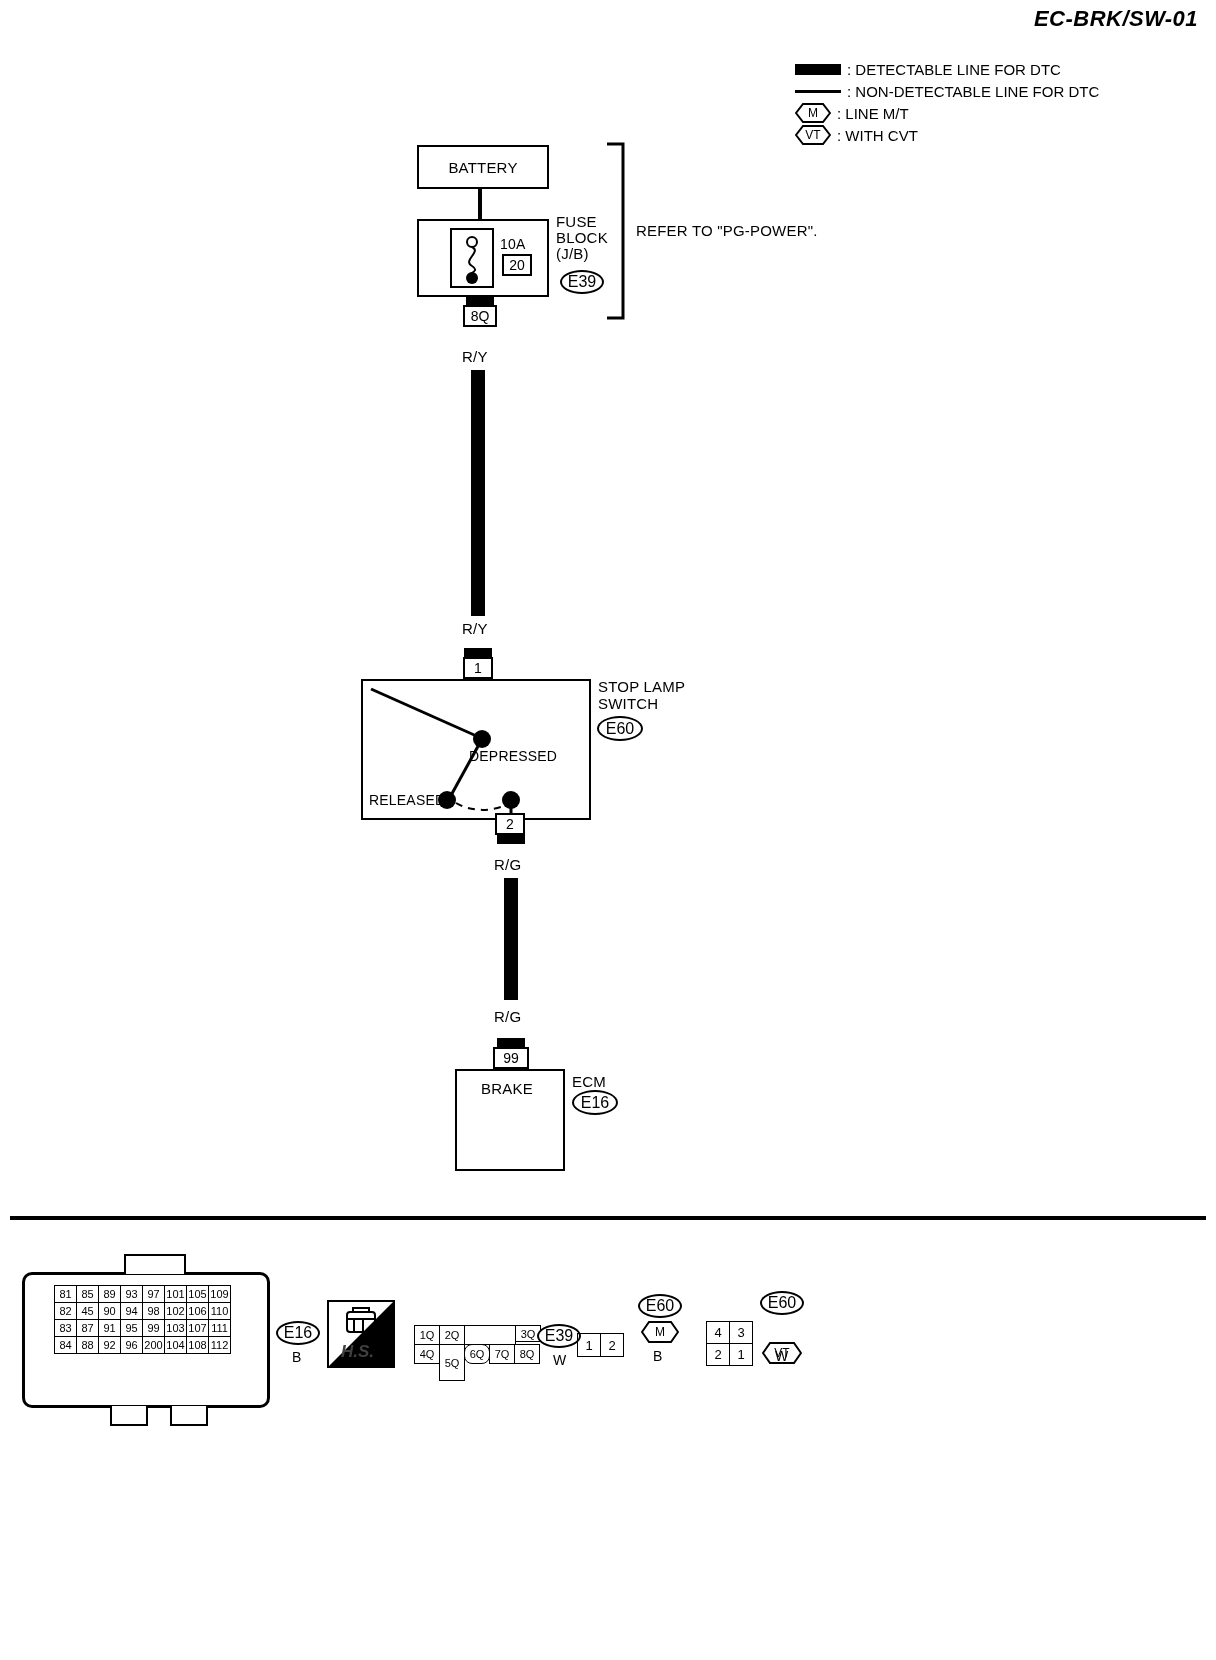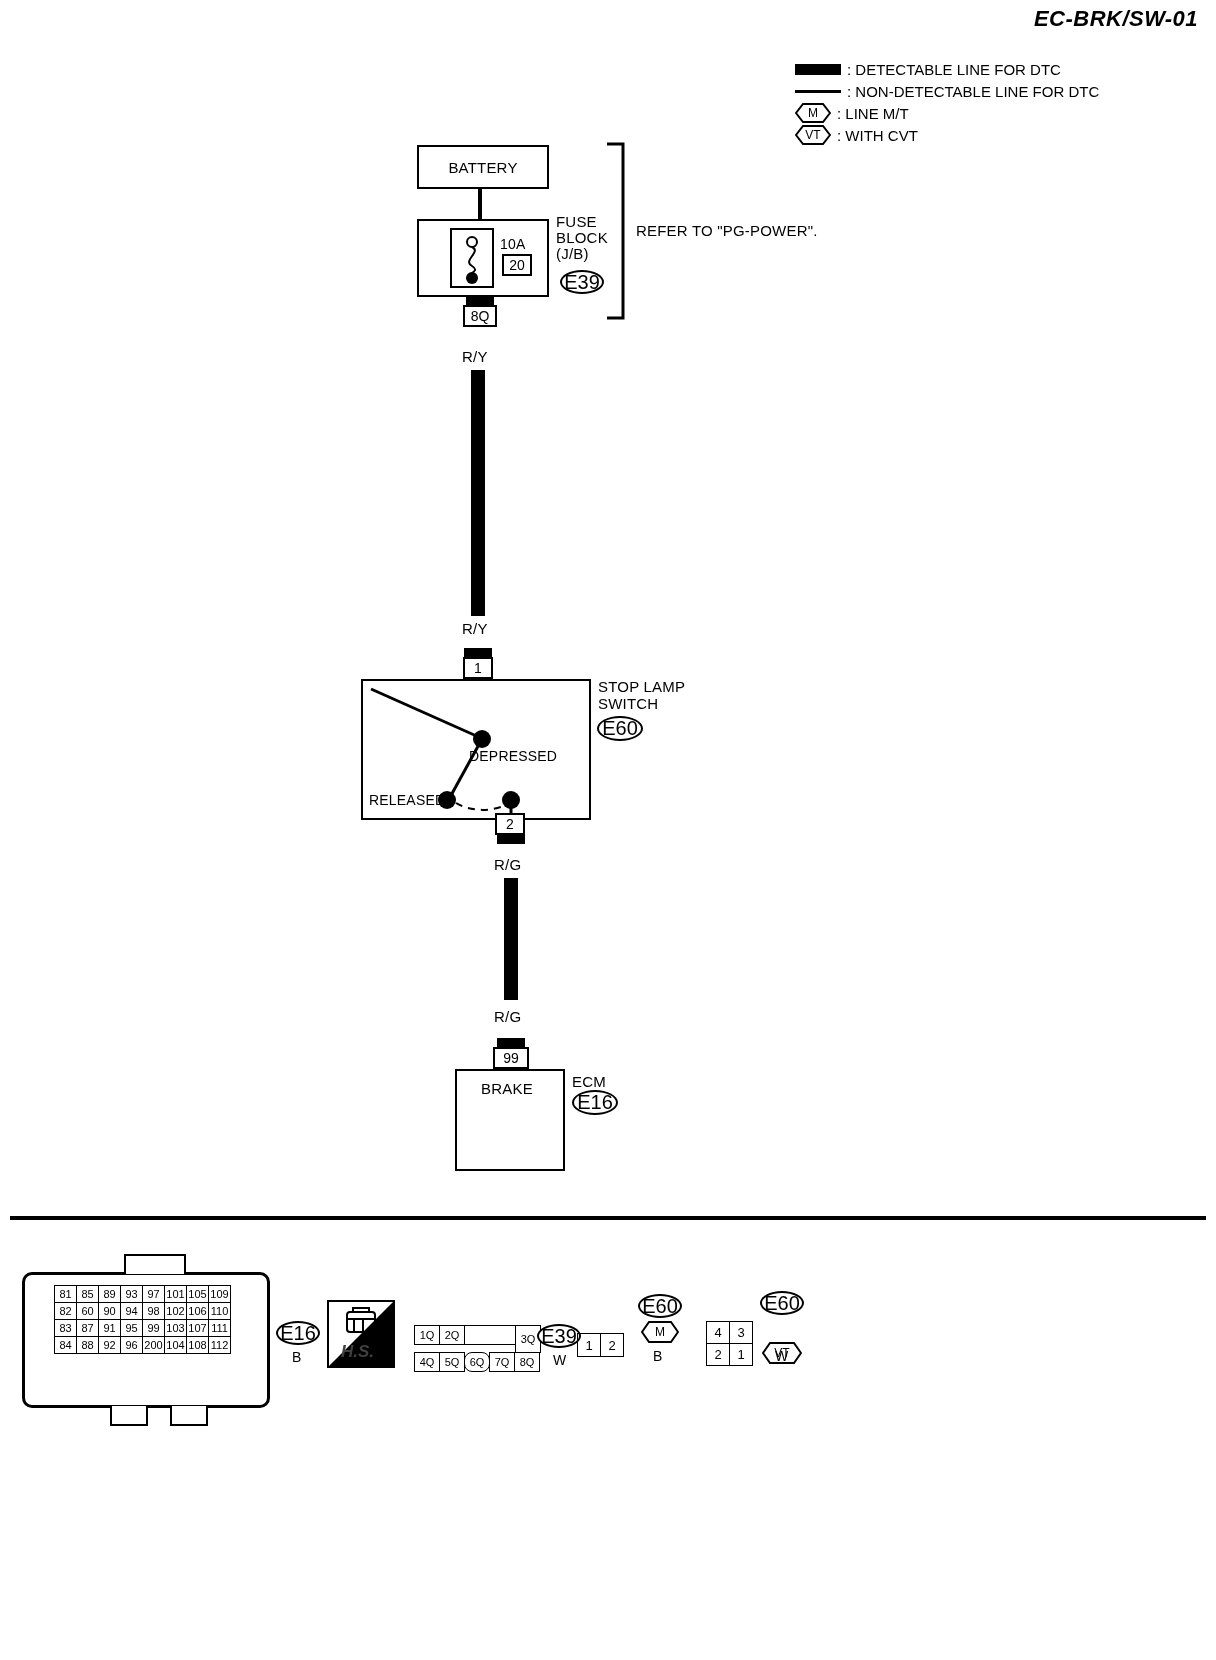--- a/index.html
+++ b/index.html
@@ -9,21 +9,21 @@
   #title{right:18px;top:6px;font-size:22px;font-style:italic;font-weight:bold;letter-spacing:0.5px;}
   .legend-row{display:flex;align-items:center;height:22px;}
   .legend-label{font-size:15px;margin-left:6px;white-space:nowrap;}
   .bar-thick{width:46px;height:11px;background:#000;}
   .bar-thin{width:46px;height:3px;background:#000;}
   .hex{position:relative;width:36px;height:20px;display:flex;align-items:center;justify-content:center;font-size:13px;}
   .hex svg{position:absolute;left:0;top:0;}
   .hex span{position:relative;z-index:2;font-size:12px;}
   .box{position:absolute;border:2px solid #000;background:#fff;box-sizing:border-box;}
   .ctr{display:flex;align-items:center;justify-content:center;}
-  .oval{position:absolute;border:2px solid #000;border-radius:50%;background:#fff;display:flex;align-items:center;justify-content:center;font-size:20px;box-sizing:border-box;}
+  .oval{position:absolute;border:2px solid #000;border-radius:50%;background:#fff;display:flex;align-items:center;justify-content:center;font-size:16px;box-sizing:border-box;}
   .wire{position:absolute;background:#000;}
   .pinbox{position:absolute;border:2px solid #000;background:#fff;display:flex;align-items:center;justify-content:center;font-size:14px;box-sizing:border-box;}
   .hr{position:absolute;left:10px;right:10px;height:4px;background:#000;}
   .gridcell{border:1px solid #000;width:23px;height:18px;display:flex;align-items:center;justify-content:center;font-size:11px;box-sizing:border-box;margin:-1px 0 0 -1px;}
   .gridrow{display:flex;}
   .conn-outline{position:absolute;border:3px solid #000;border-radius:10px;box-sizing:border-box;background:#fff;}
   .hs-box{position:absolute;border:2px solid #000;box-sizing:border-box;background:#fff;overflow:hidden;}
 </style>
 </head>
 <body>
@@ -163,21 +163,21 @@
     <div class="gridcell">85</div>
     <div class="gridcell">89</div>
     <div class="gridcell">93</div>
     <div class="gridcell">97</div>
     <div class="gridcell">101</div>
     <div class="gridcell">105</div>
     <div class="gridcell">109</div>
   </div>
   <div class="gridrow">
     <div class="gridcell">82</div>
-    <div class="gridcell">60</div>
+    <div class="gridcell">45</div>
     <div class="gridcell">90</div>
     <div class="gridcell">94</div>
     <div class="gridcell">98</div>
     <div class="gridcell">102</div>
     <div class="gridcell">106</div>
     <div class="gridcell">110</div>
   </div>
   <div class="gridrow">
     <div class="gridcell">83</div>
     <div class="gridcell">87</div>
@@ -218,25 +218,25 @@
     </g>
   </svg>
   <span class="abs" style="left:12px;top:40px;color:#404040;font-size:17px;font-weight:bold;font-style:italic;">H.S.</span>
 </div>
 
 <div class="abs" style="left:415px;top:1326px;">
   <div class="gridrow">
     <div class="gridcell" style="width:26px;height:20px;">1Q</div>
     <div class="gridcell" style="width:26px;height:20px;">2Q</div>
     <div class="gridcell" style="width:52px;height:20px;"></div>
-    <div class="gridcell" style="width:26px;height:28px;">3Q</div>
+    <div class="gridcell" style="width:26px;height:17px;">3Q</div>
   </div>
   <div class="gridrow">
     <div class="gridcell" style="width:26px;height:20px;">4Q</div>
-    <div class="gridcell" style="width:26px;height:20px;">5Q</div>
+    <div class="gridcell" style="width:26px;height:37px;">5Q</div>
     <div class="gridcell" style="width:26px;height:20px;border-radius:8px;">6Q</div>
     <div class="gridcell" style="width:26px;height:20px;">7Q</div>
     <div class="gridcell" style="width:26px;height:20px;">8Q</div>
   </div>
 </div>
 <div class="oval" style="left:537px;top:1324px;width:44px;height:24px;">
   <span>E39</span>
 </div>
 <div class="abs txt" style="left:553px;top:1352px;font-size:14px;">W</div>
 

